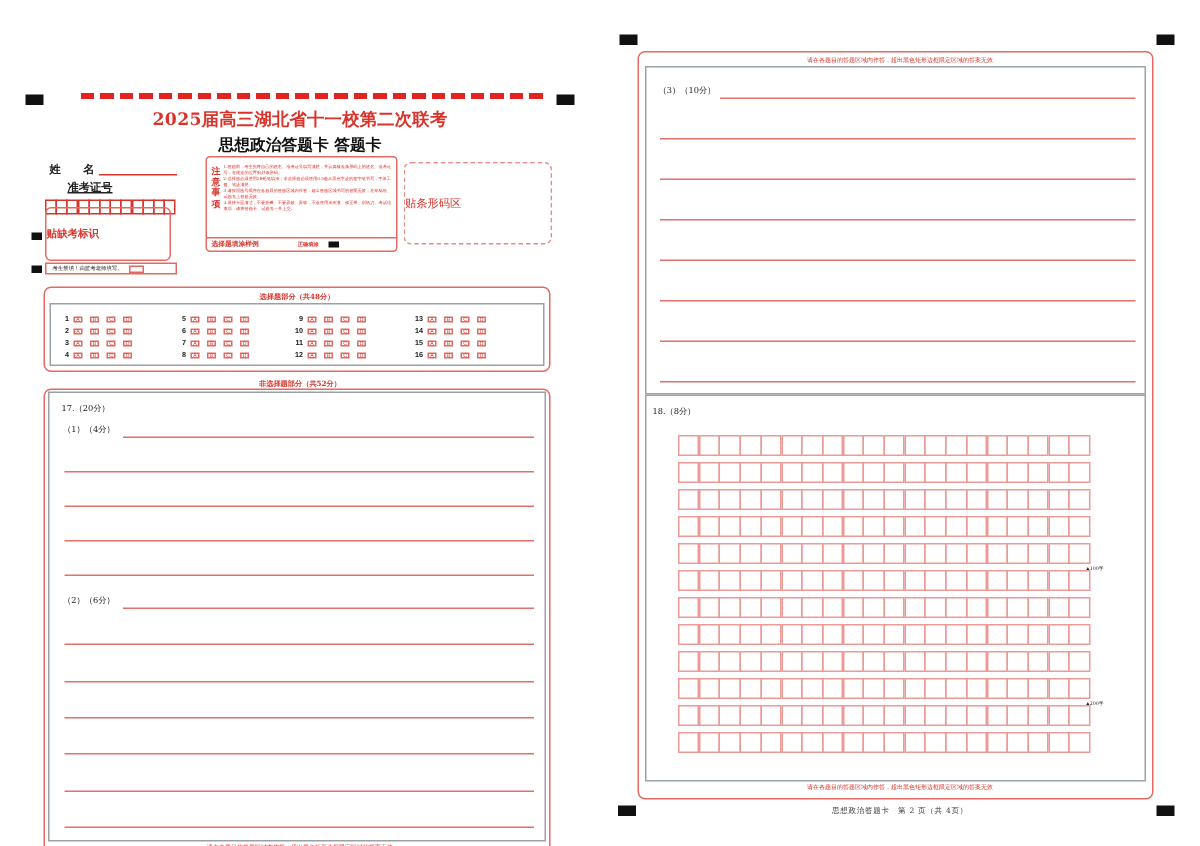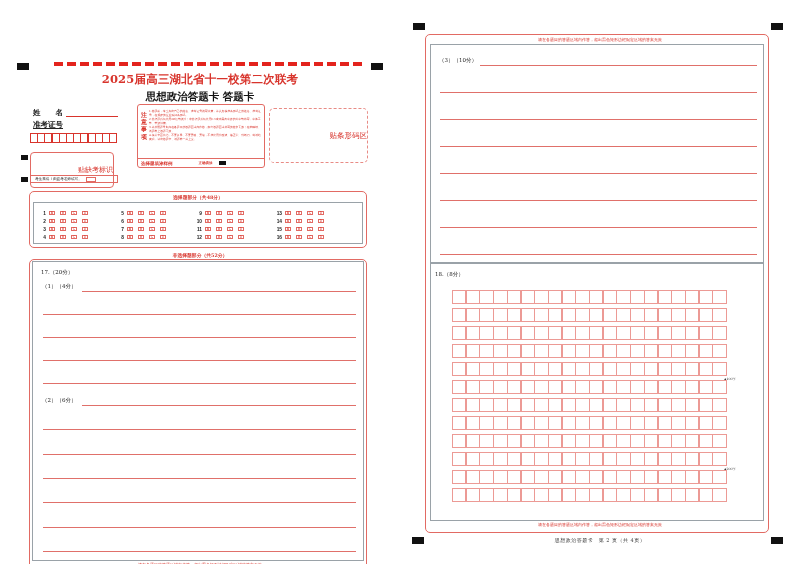--- a/index.html
+++ b/index.html
@@ -14,21 +14,21 @@
   .title-main { position: absolute; left: 0; width: 400px; top: 32px; text-align: center;
     font-size: 11.5px; font-weight: bold; color: #d8342c; letter-spacing: 0.2px; }
   .title-sub { position: absolute; left: 0; width: 400px; top: 50px; text-align: center;
     font-size: 10.5px; font-weight: bold; color: #111; }
   .field-label { position: absolute; font-size: 7.5px; font-weight: bold; color: #222; }
   .field-line { position: absolute; border-bottom: 0.8px solid #d8342c; }
   .id-boxes { position: absolute; left: 30px; top: 93px; display: flex; }
   .id-box { width: 8px; height: 10px; border: 0.8px solid #d8342c; margin-right: -0.8px; }
   .round-box { position: absolute; border: 0.8px solid #e26a63; border-radius: 4px; }
   .dotted-box { position: absolute; border: 0.9px dashed #e88b85; border-radius: 5px; }
-  .center-text { display: flex; align-items: center; justify-content: flex-end; font-size: 7px; color: #d8342c; }
+  .center-text { display: flex; align-items: center; justify-content: flex-start; font-size: 7px; color: #d8342c; }
   .notice { position: absolute; left: 137px; top: 64px; width: 128px; height: 64px;
     border: 0.9px solid #e26a63; border-radius: 3px; }
   .notice-side { position: absolute; left: 2px; top: 6px; width: 8px; font-size: 6px; line-height: 7.2px;
     color: #d8342c; font-weight: bold; text-align: center; }
   .notice-body { position: absolute; left: 11px; top: 4px; width: 114px; font-size: 2.8px; line-height: 4px; color: #d8342c; }
   .notice-foot { position: absolute; left: 0; bottom: 0; width: 100%; height: 9px; border-top: 0.8px solid #e26a63;
     display: flex; align-items: center; font-size: 4.5px; color: #d8342c; font-weight: bold; padding-left: 3px; }
   .notice-foot .sample { margin-left: 26px; font-size: 3.5px; }
   .notice-foot .fill { display: inline-block; width: 7px; height: 3.5px; background: #111; margin-left: 6px; }
   .absent { position: absolute; left: 30px; top: 135px; width: 88px; height: 8px; border: 0.8px solid #e26a63;
@@ -56,38 +56,38 @@
 <div class="page" id="page-left">
   <div class="mark" style="left:17px;top:23px;"></div>
   <div class="mark" style="left:371px;top:23px;"></div>
   <div class="dashed-top"></div>
 
   <div class="title-main">2025届高三湖北省十一校第二次联考</div>
   <div class="title-sub">思想政治答题卡 答题卡</div>
 
   <div class="field-label" style="left:33px;top:68px;">姓　　名</div>
   <div class="field-line" style="left:66px;top:70px;width:52px;height:7px;"></div>
-  <div class="field-label" style="left:33px;top:80px;text-decoration:underline;">准考证号</div>
+  <div class="field-label" style="left:45px;top:80px;text-decoration:underline;">准考证号</div>
   <div class="id-boxes" id="id-boxes">
       <div class="id-box"></div>
       <div class="id-box"></div>
       <div class="id-box"></div>
       <div class="id-box"></div>
       <div class="id-box"></div>
       <div class="id-box"></div>
       <div class="id-box"></div>
       <div class="id-box"></div>
       <div class="id-box"></div>
       <div class="id-box"></div>
       <div class="id-box"></div>
       <div class="id-box"></div>
     </div>
 
   <div class="mark" style="left:21px;top:115px;width:7px;height:5px;"></div>
-  <div class="round-box center-text" style="left:30px;top:112px;width:84px;height:36px;">
+  <div class="round-box center-text" style="left:30px;top:98px;width:84px;height:36px;font-weight:bold;">
     <span>贴缺考标识</span>
   </div>
 
   <div class="mark" style="left:21px;top:137px;width:7px;height:5px;"></div>
   <div class="absent">
     <span>考生禁填！由监考老师填写。</span>
     <span class="absent-box"></span>
   </div>
 
   <div class="notice">

